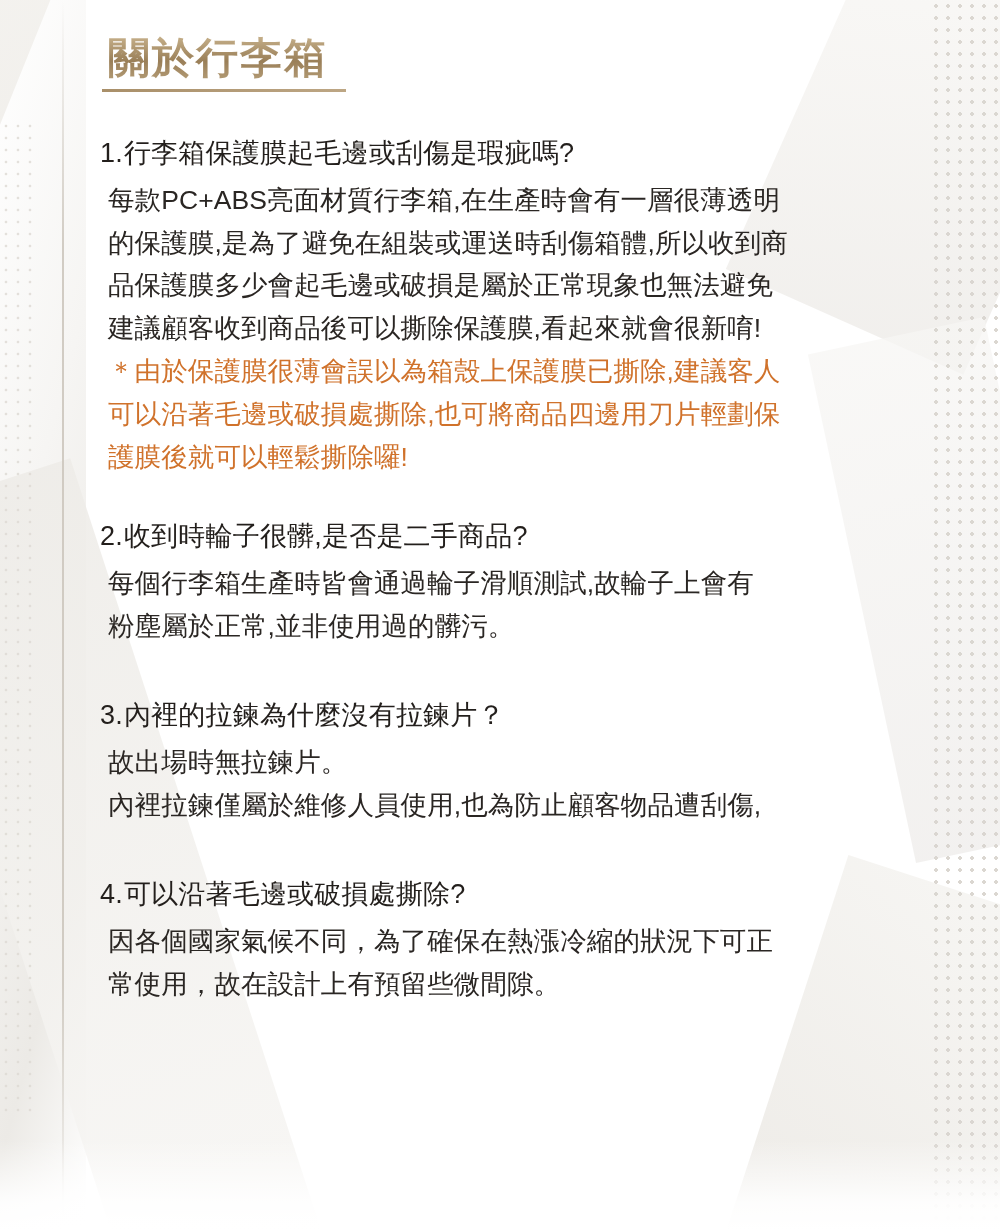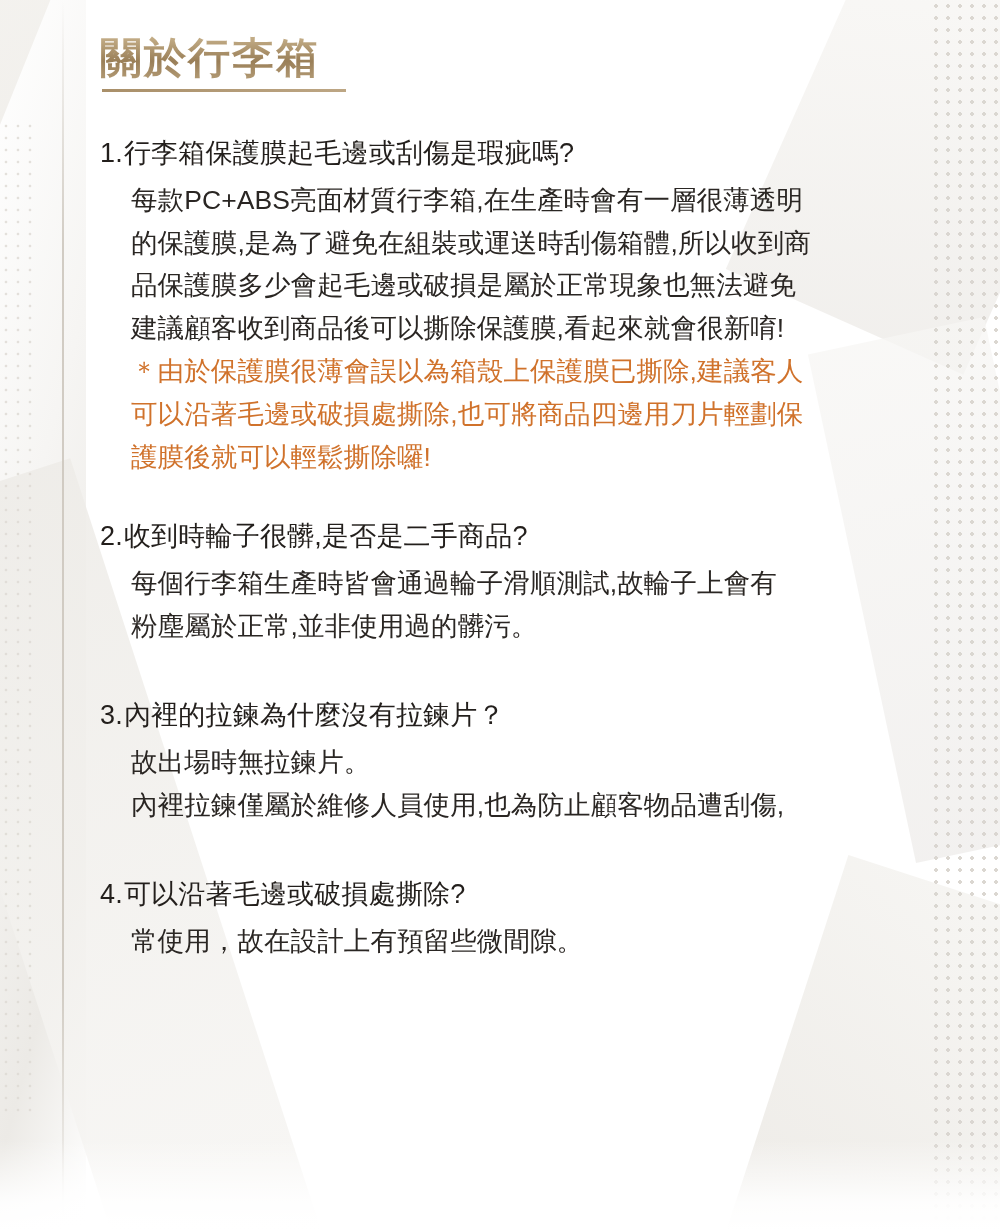--- a/index.html
+++ b/index.html
@@ -110,21 +110,21 @@
   .page-title {
     font-family: "DejaVu Serif", "Liberation Serif", serif;
     font-size: 42px;
     font-weight: bold;
     letter-spacing: 2px;
     color: #9a8367;
     background: linear-gradient(180deg, #cdb892 0%, #9a7f58 55%, #b9a27c 100%);
     -webkit-background-clip: text;
     background-clip: text;
     -webkit-text-fill-color: transparent;
-    margin: 32px 0 0 0;
+    margin: 32px 0 0 8px;
     line-height: 1.25;
     display: inline-block;
   }
   .title-rule {
     width: 244px;
     height: 3px;
     background: linear-gradient(90deg, #a98f69 0%, #c9b territorial 0%, #bda684 100%);
     background: linear-gradient(90deg, #a98f69 0%, #bda684 100%);
     margin: 4px 0 0 2px;
   }
@@ -144,21 +144,21 @@
     letter-spacing: .2px;
     margin-bottom: 6px;
   }
   .faq-num {
     flex: 0 0 auto;
     font-size: 27px;
     color: #231f1c;
     margin-right: 1px;
   }
   .faq-a {
-    margin-left: 31px;
+    margin-left: 8px;
     font-size: 26.5px;
     color: #2a2623;
     line-height: 1.62;
     letter-spacing: .1px;
   }
   .faq-a p {
     margin: 0;
   }
   .note {
     color: #d0722b;
@@ -232,18 +232,19 @@
     </div>
 
     <div class="spacer-md"></div>
 
     <div class="faq-item">
       <div class="faq-q">
         <span class="faq-num">4.</span>
         <span>可以沿著毛邊或破損處撕除?</span>
       </div>
       <div class="faq-a">
+        <p>因各個國家氣候不同，為了確保在熱漲冷縮的狀況下可正</p>
         <p>常使用，故在設計上有預留些微間隙。</p>
       </div>
     </div>
 
   </div>
 </div>
 
 </body></html>

